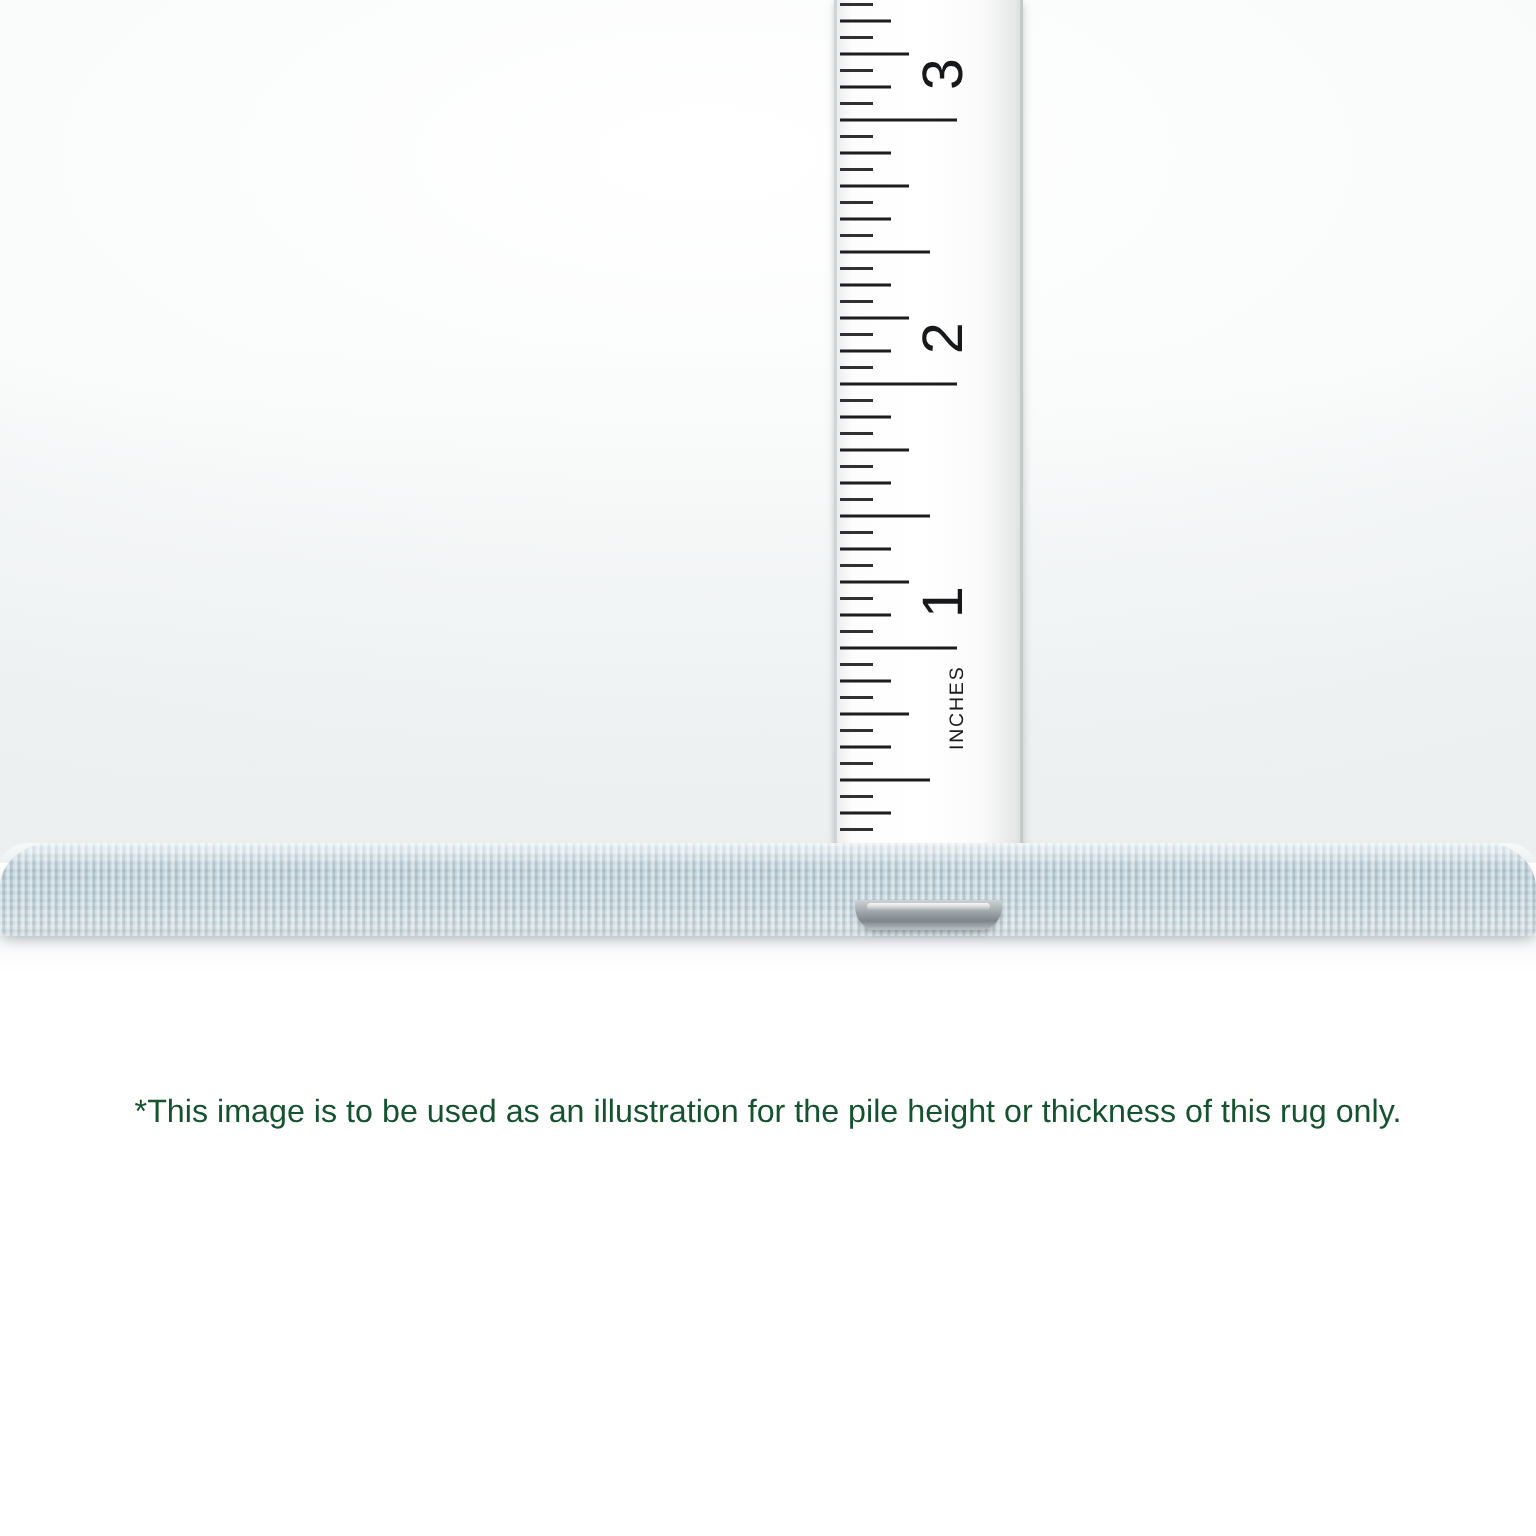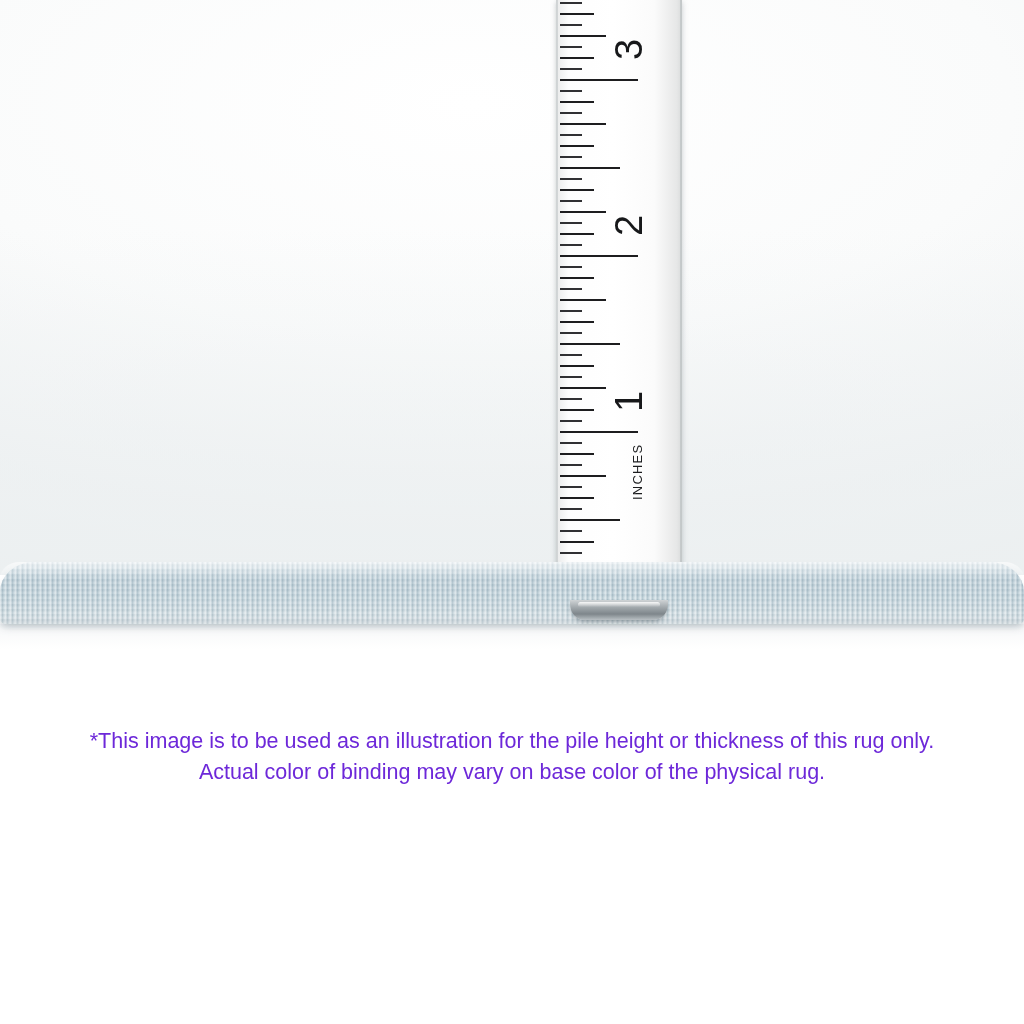--- a/index.html
+++ b/index.html
@@ -195,21 +195,21 @@
     border-radius: 4px;
   }
 
   
   #caption {
     position: absolute;
     left: 0;
     top: 726px;
     width: 1024px;
     text-align: center;
-    color: #6d28d9;
+    color: #14532d;
     font-size: 21.5px;
     line-height: 31px;
     font-family: "Liberation Sans", sans-serif;
   }
   #caption .line { display: block; }
 </style>
 </head>
 <body>
 
 <div id="stage">
@@ -297,16 +297,15 @@
     <div class="rug-shadow-line"></div>
 
     <div class="tape-tip">
       <div class="tape-tip-hl"></div>
     </div>
 
   </div>
 
   <div id="caption">
     <span class="line">*This image is to be used as an illustration for the pile height or thickness of this rug only.</span>
-    <span class="line">Actual color of binding may vary on base color of the physical rug.</span>
   </div>
 
 </div>
 
 </body></html>

